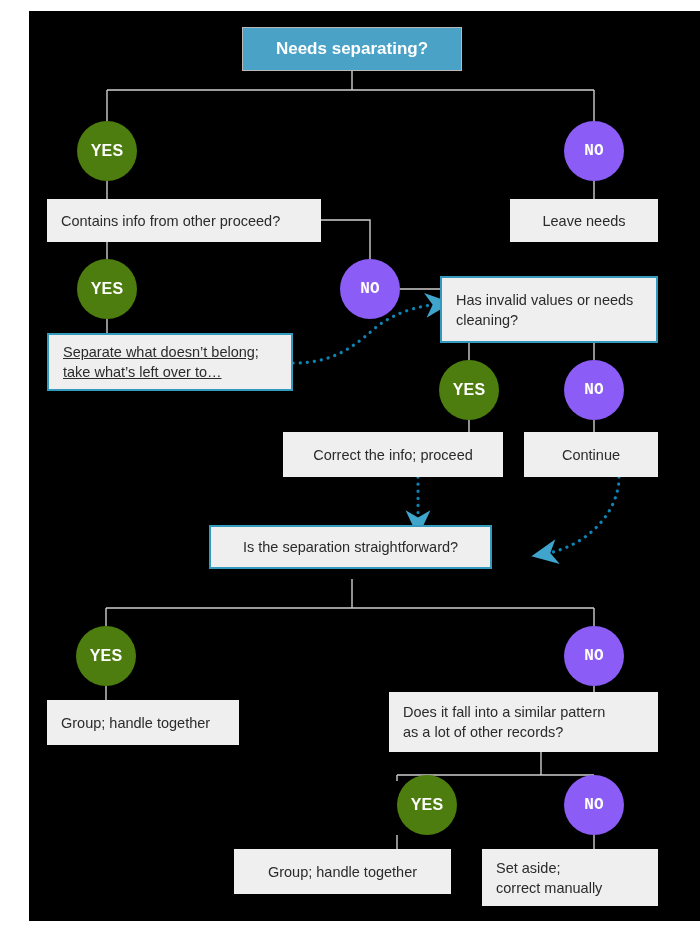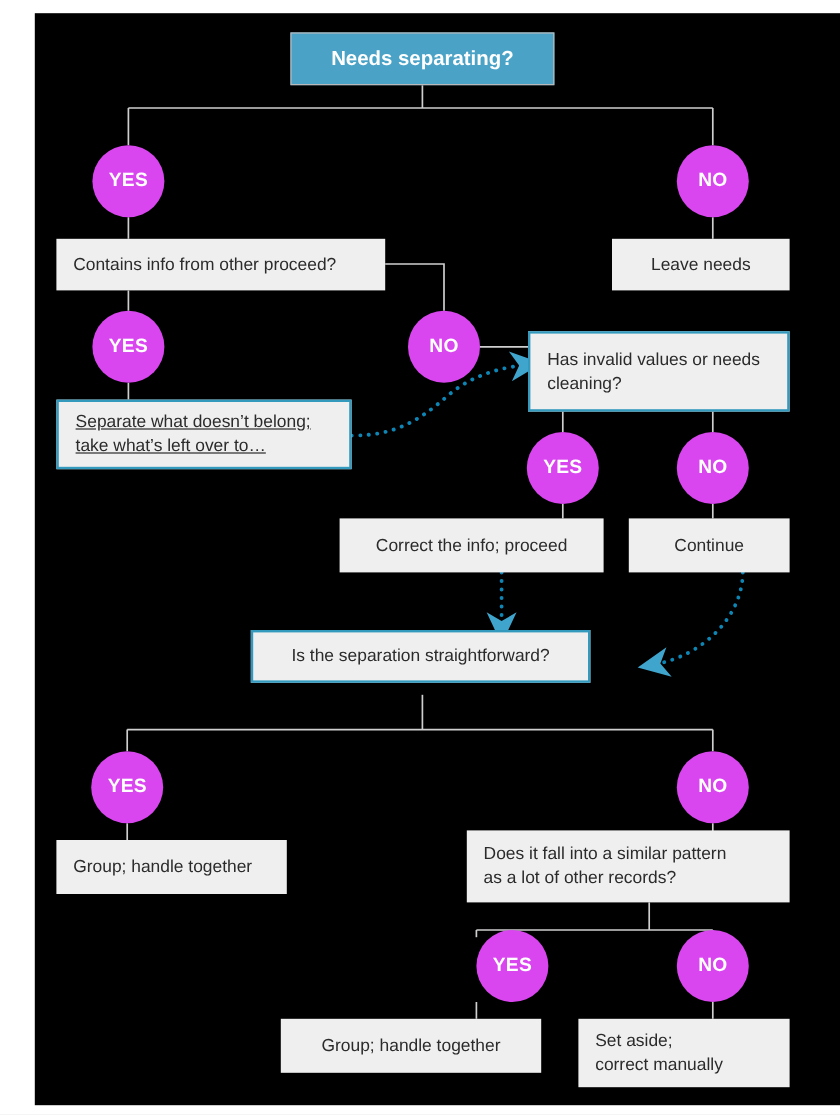--- a/index.html
+++ b/index.html
@@ -76,22 +76,22 @@
     border-radius: 50%;
     display: flex;
     align-items: center;
     justify-content: center;
     color: #ffffff;
     font-weight: bold;
     font-size: 16px;
     letter-spacing: 0.2px;
     box-sizing: border-box;
   }
-  .pill.yes { background: #d946ef; }
-  .pill.no  { background: #d946ef; }
+  .pill.yes { background: #4d7c0f; }
+  .pill.no  { background: #8b5cf6; font-family: Liberation Mono, monospace; }
 </style>
 </head>
 <body>
 
 <div id="canvas">
   <div id="stage">
 
     <svg class="lines" viewBox="0 0 671 910" xmlns="http://www.w3.org/2000/svg">
       <defs>
         <marker id="arrowblue" markerWidth="9" markerHeight="9" refX="4.6" refY="4.5" orient="auto">

